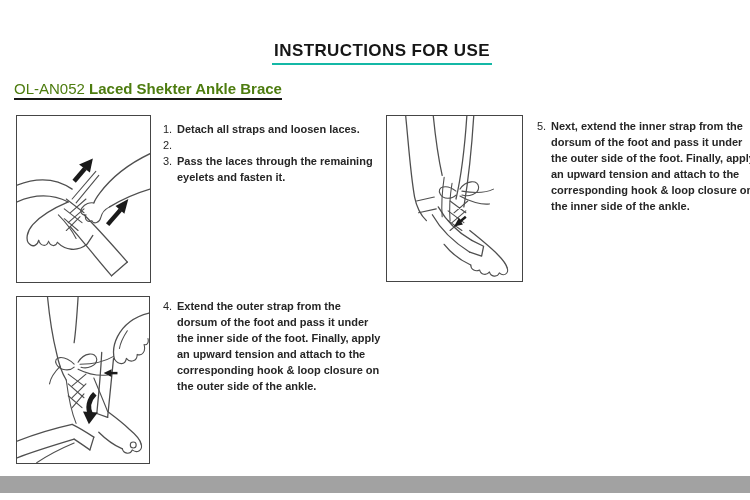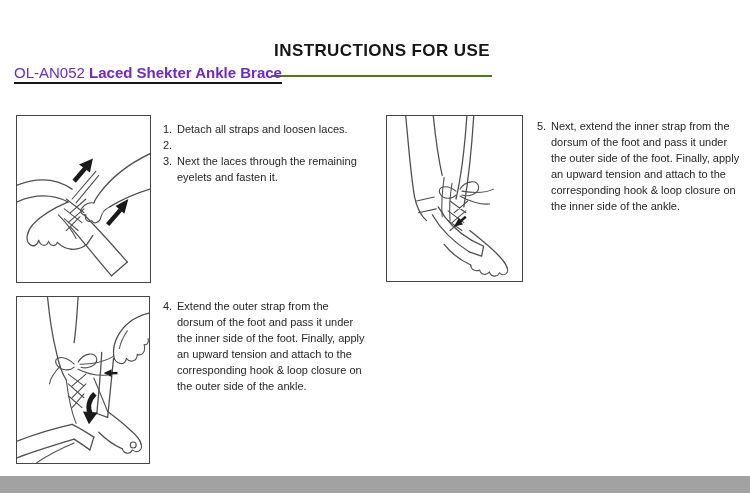--- a/index.html
+++ b/index.html
@@ -13,27 +13,27 @@
     color: #2b2b2b;
   }
   .title-wrap {
     position: absolute; top: 41px; left: 0; width: 750px;
     text-align: center;
   }
   .title {
     display: inline-block;
     font-size: 17px; font-weight: 700; letter-spacing: 0.4px;
     color: #161616;
-    border-bottom: 2px solid #4d7c0f;
-    padding: 0 2px 14px 2px;
+    border-bottom: 2px solid #14b8a6;
+    padding: 0 2px 2px 2px;
     margin-left: 14px;
   }
   .subtitle {
-    position: absolute; top: 64px; left: 14px;
-    font-size: 15px; color: #6d28d9;
+    position: absolute; top: 80px; left: 14px;
+    font-size: 15px; color: #4d7c0f;
     border-bottom: 2px solid #161616;
     padding-bottom: 1px;
     white-space: pre;
   }
   .subtitle .model { font-weight: 400; }
   .subtitle .name  { font-weight: 700; }
 
   .illus-box {
     position: absolute;
     border: 1.5px solid #454545;
@@ -46,21 +46,21 @@
 
   .steps {
     position: absolute;
     font-size: 11px; line-height: 16px; color: #262626;
   }
   #steps-1-3 { left: 163px; top: 121px; width: 225px; }
   #step-5    { left: 537px; top: 118px; width: 213px; }
   #step-4    { left: 163px; top: 298px; width: 220px; }
   .step-row { display: flex; align-items: flex-start; }
   .step-marker { flex: 0 0 14px; white-space: pre; }
-  .step-text { white-space: pre; }
+  .step-text { white-space: pre; font-weight: bold; }
 
   .footer-bar {
     position: absolute; left: 0; top: 476px;
     width: 750px; height: 17px;
     background: #a2a2a2;
   }
 
   .art { stroke: #4f4f4f; fill: none; stroke-width: 1.3;
          stroke-linecap: round; stroke-linejoin: round; }
   .art-thin { stroke: #4f4f4f; fill: none; stroke-width: 1.1;
@@ -194,21 +194,21 @@
   <div id="steps-1-3" class="steps">
     <div class="step-row">
       <span class="step-marker">1.</span>
       <span class="step-text">Detach all straps and loosen laces.</span>
     </div>
     <div class="step-row">
       <span class="step-marker">2.</span>
     </div>
     <div class="step-row">
       <span class="step-marker">3.</span>
-      <span class="step-text">Next the laces through the remaining
+      <span class="step-text">Pass the laces through the remaining
 eyelets and fasten it.</span>
     </div>
   </div>
 
   <div id="step-5" class="steps">
     <div class="step-row">
       <span class="step-marker">5.</span>
       <span class="step-text">Next, extend the inner strap from the
 dorsum of the foot and pass it under
 the outer side of the foot. Finally, apply

